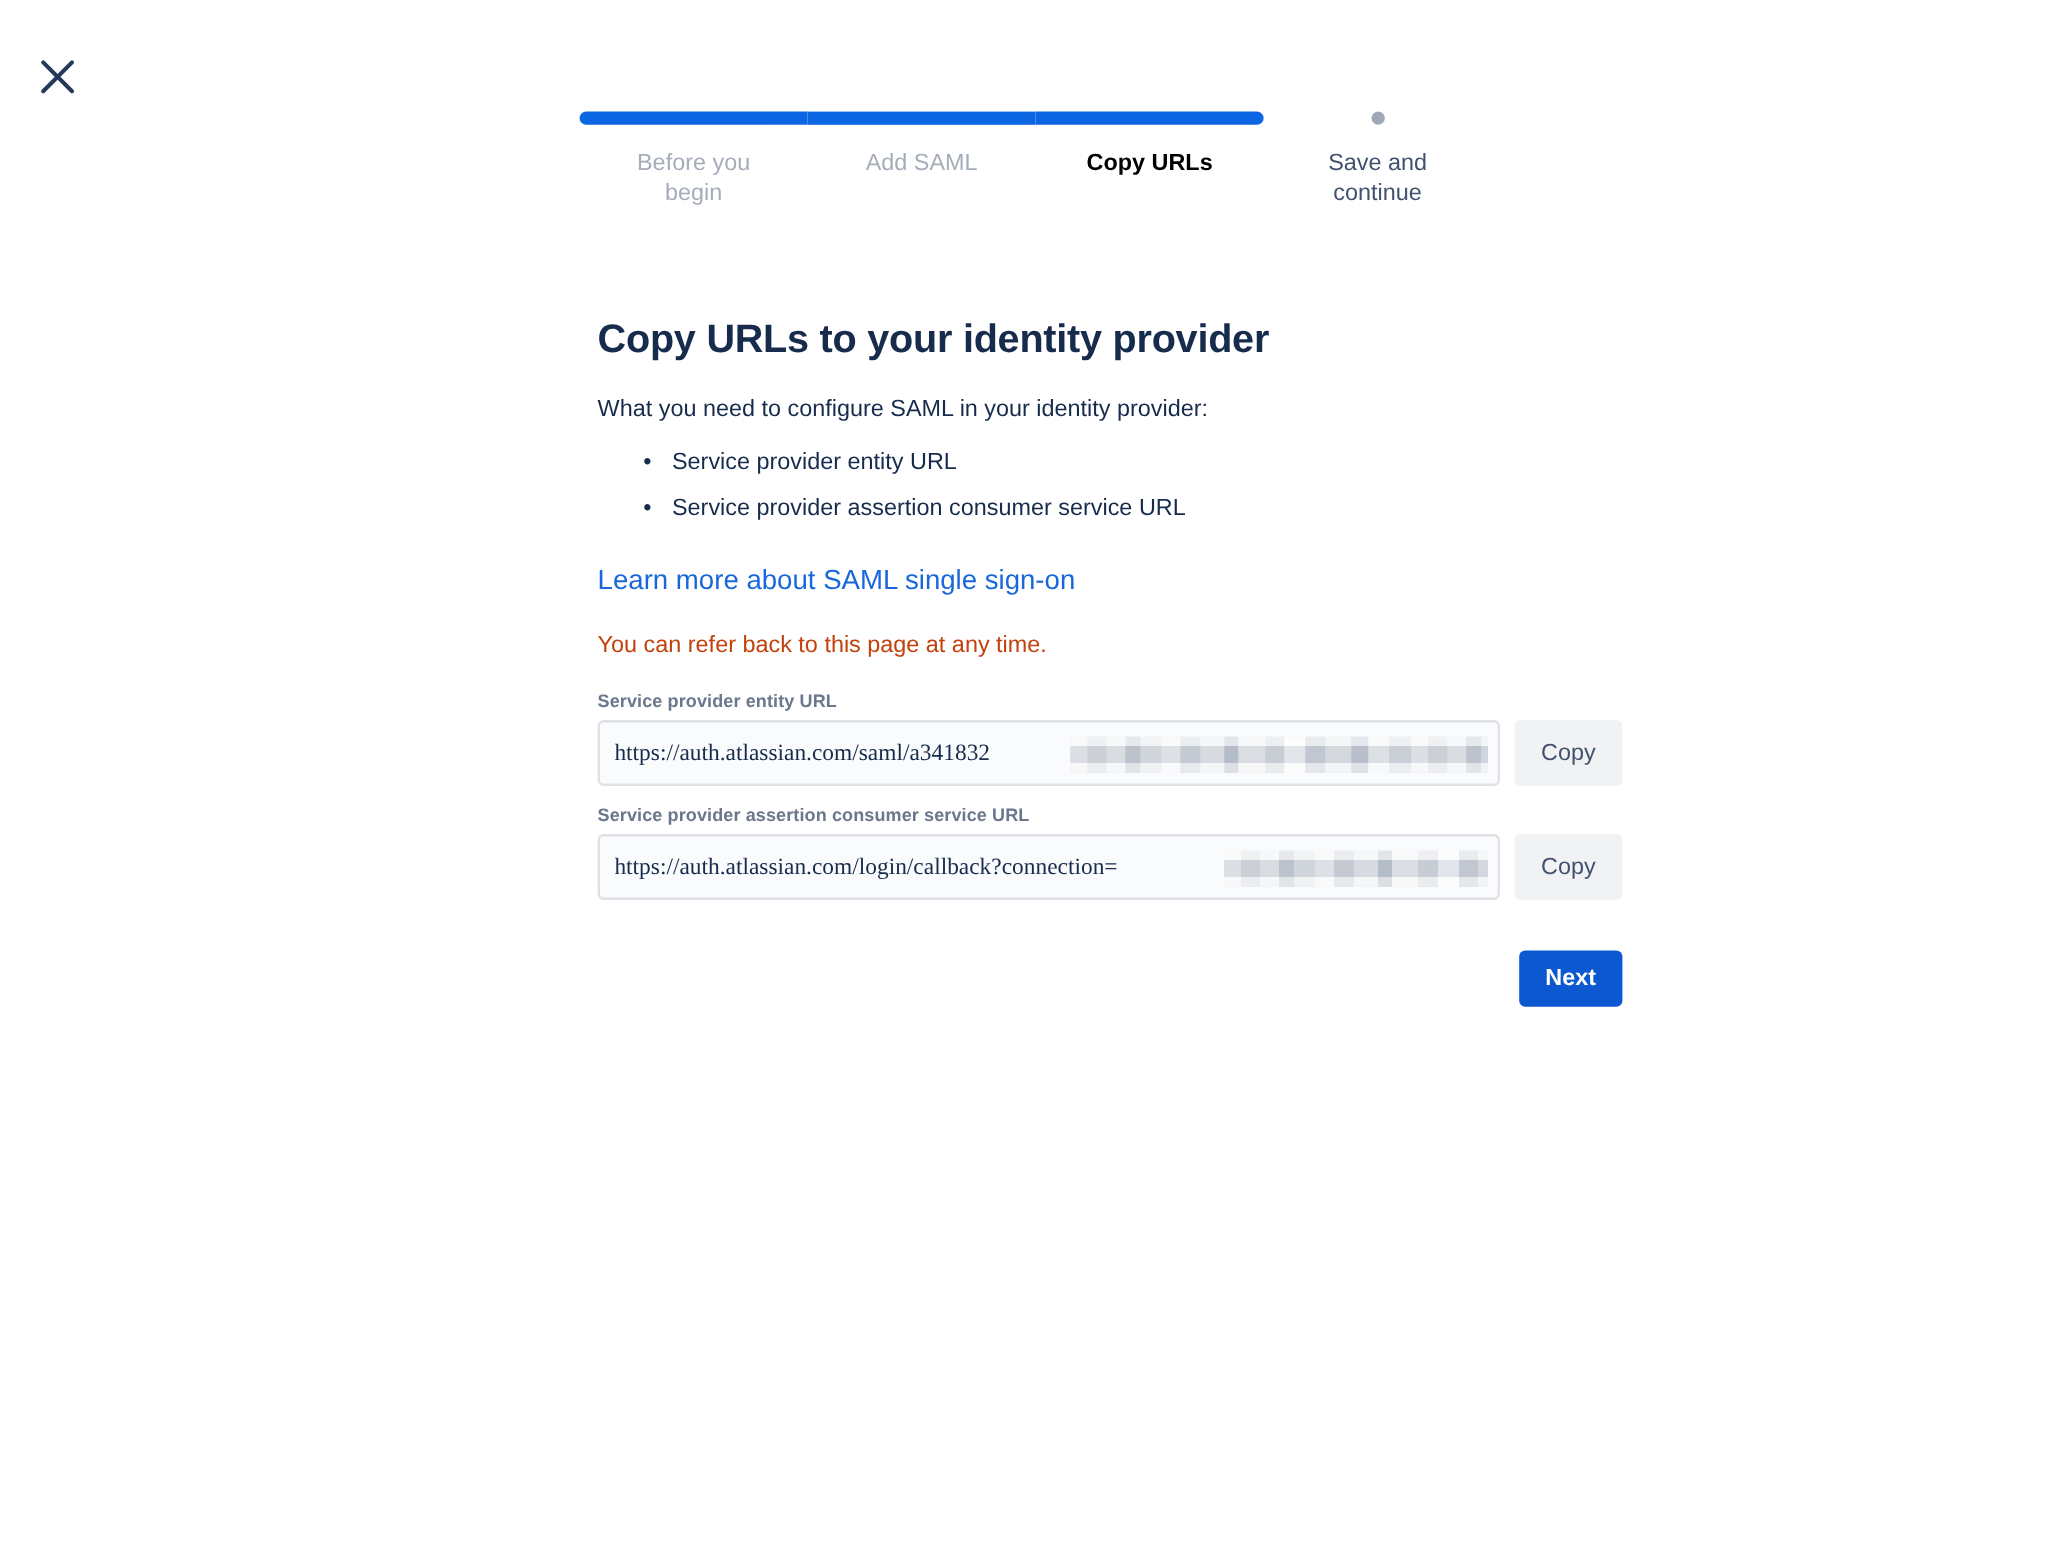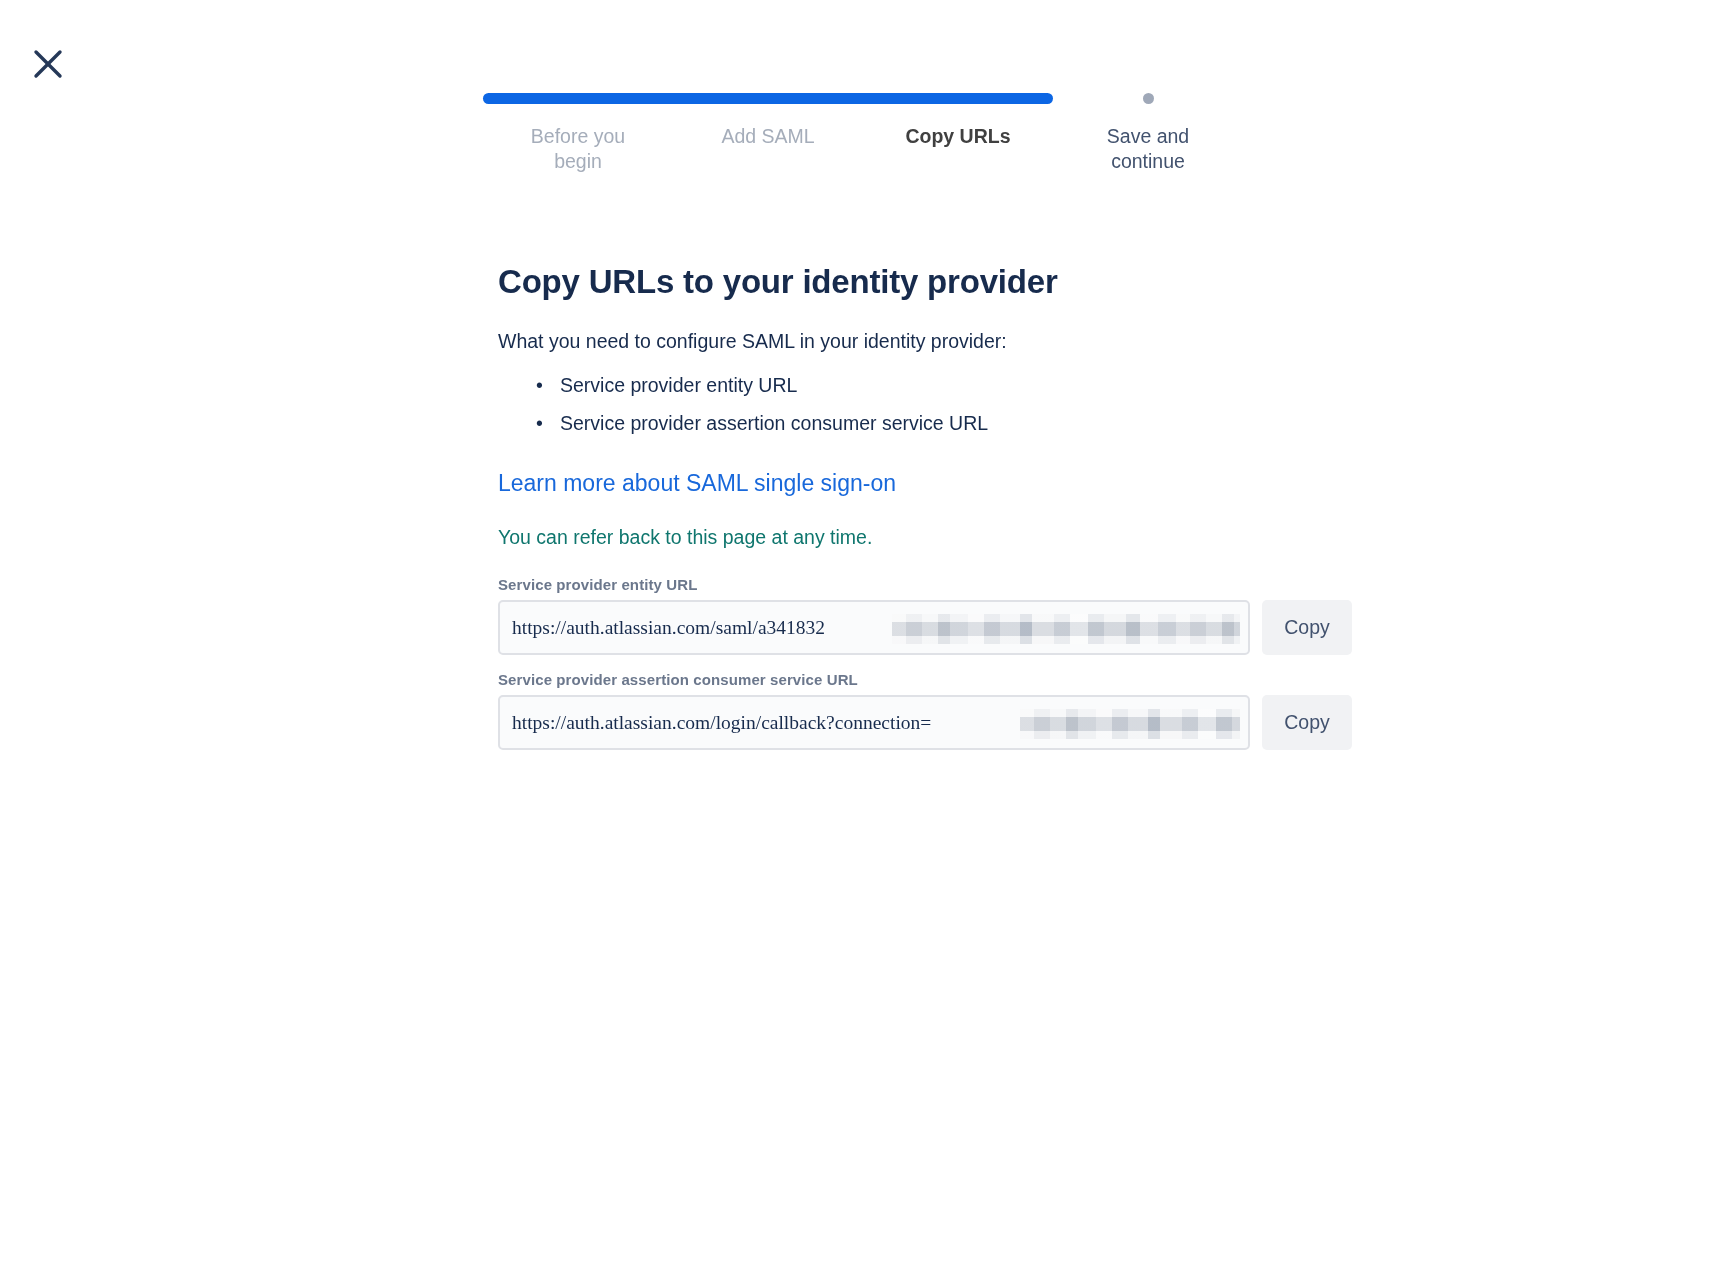--- a/index.html
+++ b/index.html
@@ -75,21 +75,21 @@
   }
   .step-label {
     margin-top: 16px;
     font-size: 19.5px;
     line-height: 25px;
     text-align: center;
     max-width: 140px;
     white-space: pre-line;
   }
   .step-label.done    { color: #a5adba; }
-  .step-label.current { color: #404040; font-weight: 700; }
+  .step-label.current { color: #000000; font-weight: 700; }
   .step-label.todo    { color: #42526e; }
 
   
   .content {
     position: absolute;
     left: 498px;
     top: 262px;
     width: 860px;
   }
   h1.page-title {
@@ -129,21 +129,21 @@
     display: inline-block;
     font-size: 23px;
     line-height: 26px;
     color: #1868db;
     text-decoration: none;
     margin: 14px 0 14px 0;
   }
   p.refer-note {
     font-size: 19.5px;
     line-height: 26px;
-    color: #0f766e;
+    color: #c2410c;
     margin: 14px 0 26px 0;
   }
 
   
   .field-group { margin-bottom: 16px; }
   .field-label {
     display: block;
     font-size: 15px;
     font-weight: 700;
     color: #6b778c;
@@ -336,14 +336,17 @@
     <label class="field-label">Service provider assertion consumer service URL</label>
     <div class="field-row">
       <div class="input-wrap">
         <input class="input-text" type="text" readonly="" value="https://auth.atlassian.com/login/callback?connection=" style="">
         <div class="redaction r2"></div>
       </div>
       <button class="copy-btn">Copy</button>
     </div>
   </div>
 
+  <div class="actions">
+    <button class="next-btn">Next</button>
+  </div>
 
 </div>
 
 </body></html>

